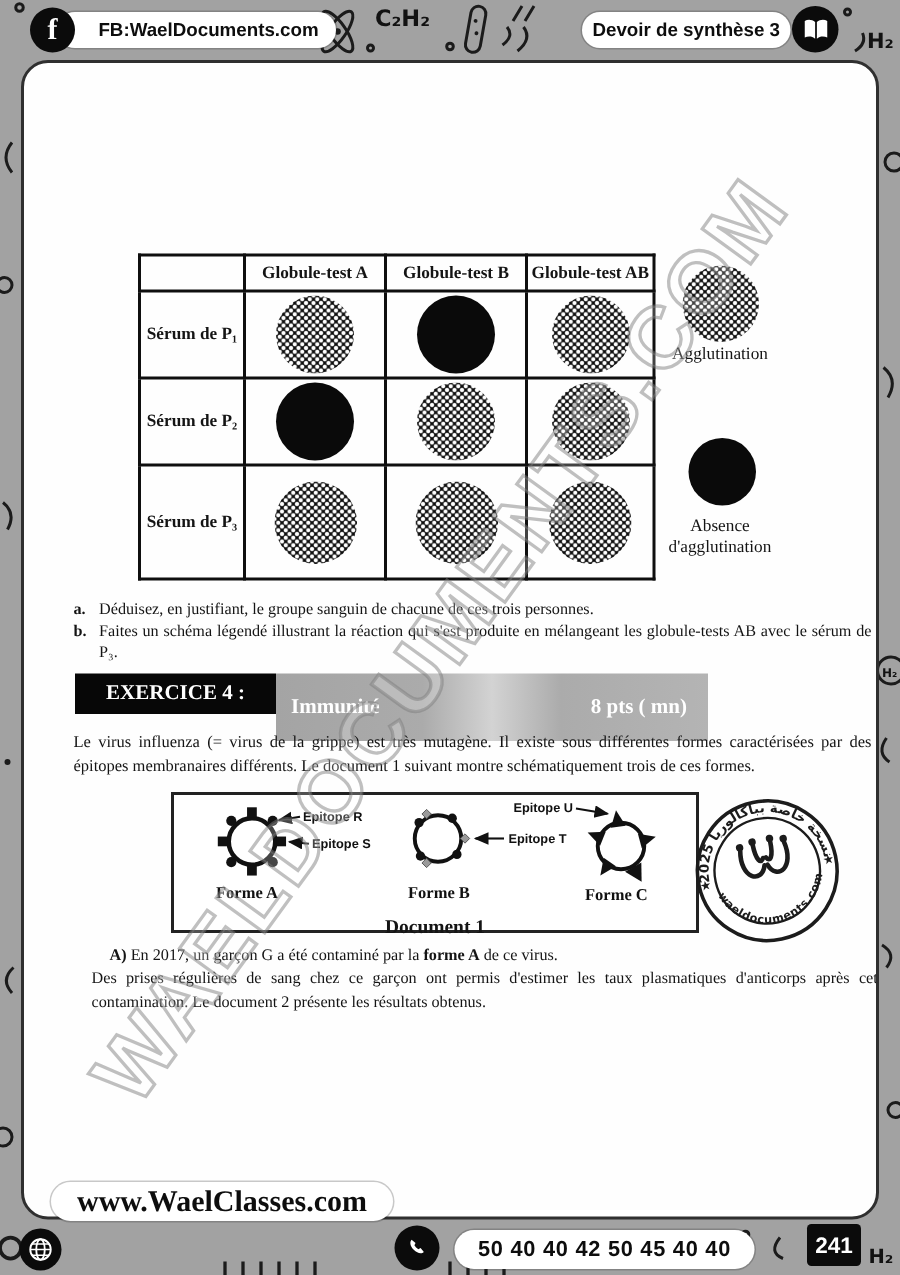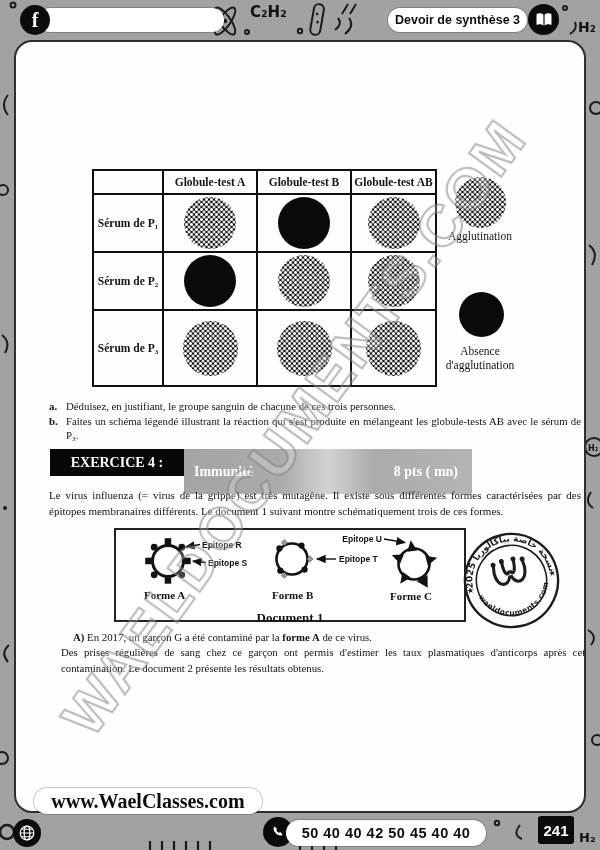--- a/index.html
+++ b/index.html
@@ -30,21 +30,21 @@
     position:absolute;left:528px;top:4px;width:31px;height:31px;border-radius:50%;
     background:#0b0b0b;display:flex;align-items:center;justify-content:center;z-index:3;
   }
   .globe-circle,.phone-circle{
     position:absolute;border-radius:50%;background:#0b0b0b;z-index:3;
     display:flex;align-items:center;justify-content:center;
   }
   .globe-circle{left:13px;top:819px;width:28px;height:28px;}
   .phone-circle{left:263px;top:817px;width:30px;height:30px;}
   .site-pill{left:34px;top:788px;height:26px;width:228px;font-size:20px;font-family:Liberation Serif, serif;}
-  .phone-pill{left:286px;top:820px;height:26px;width:200px;font-size:14.5px;letter-spacing:.5px;}
+  .phone-pill{left:303px;top:820px;height:26px;width:200px;font-size:14.5px;letter-spacing:.5px;}
   .page-num{
     position:absolute;left:538px;top:816px;width:36px;height:28px;background:#0b0b0b;
     color:#fff;display:flex;align-items:center;justify-content:center;
     font:bold 15px "Liberation Sans",sans-serif;border-radius:3px;z-index:3;
   }
 
   
   .page{
     position:absolute;left:14px;top:40px;width:572px;height:773px;background:#fefefe;
     border:2px solid #2f2f2f;border-radius:18px;box-sizing:border-box;overflow:hidden;z-index:2;
@@ -167,20 +167,21 @@
     <circle cx="8" cy="407" r="9"></circle>
     <path d="M5,452 q-7,10 2,16"></path>
     <path d="M2,590 q10,6 3,15"></path>
     <circle cx="11" cy="700" r="5"></circle>
   </g>
   <text x="2" y="411" font-family="DejaVu Sans, sans-serif" font-weight="bold" font-size="8" fill="#121212">H₂</text>
 </svg>
 
 <div class="pill fb-pill">
   <span class="fb-circle">f</span>
+  <span>FB:WaelDocuments.com</span>
 </div>
 <div class="pill title-pill">
   <span>Devoir de synthèse 3</span>
 </div>
 <div class="book-circle">
   <svg width="20" height="17" viewBox="0 0 24 18">
     <path fill="#fff" d="M11.3,3.2 C9,1.2 5.5,1 3,2.3 L3,15.6 C5.5,14.4 9,14.5 11.3,16.5 Z"></path>
     <path fill="#fff" d="M12.7,3.2 C15,1.2 18.5,1 21,2.3 L21,15.6 C18.5,14.4 15,14.5 12.7,16.5 Z"></path>
   </svg>
 </div>

